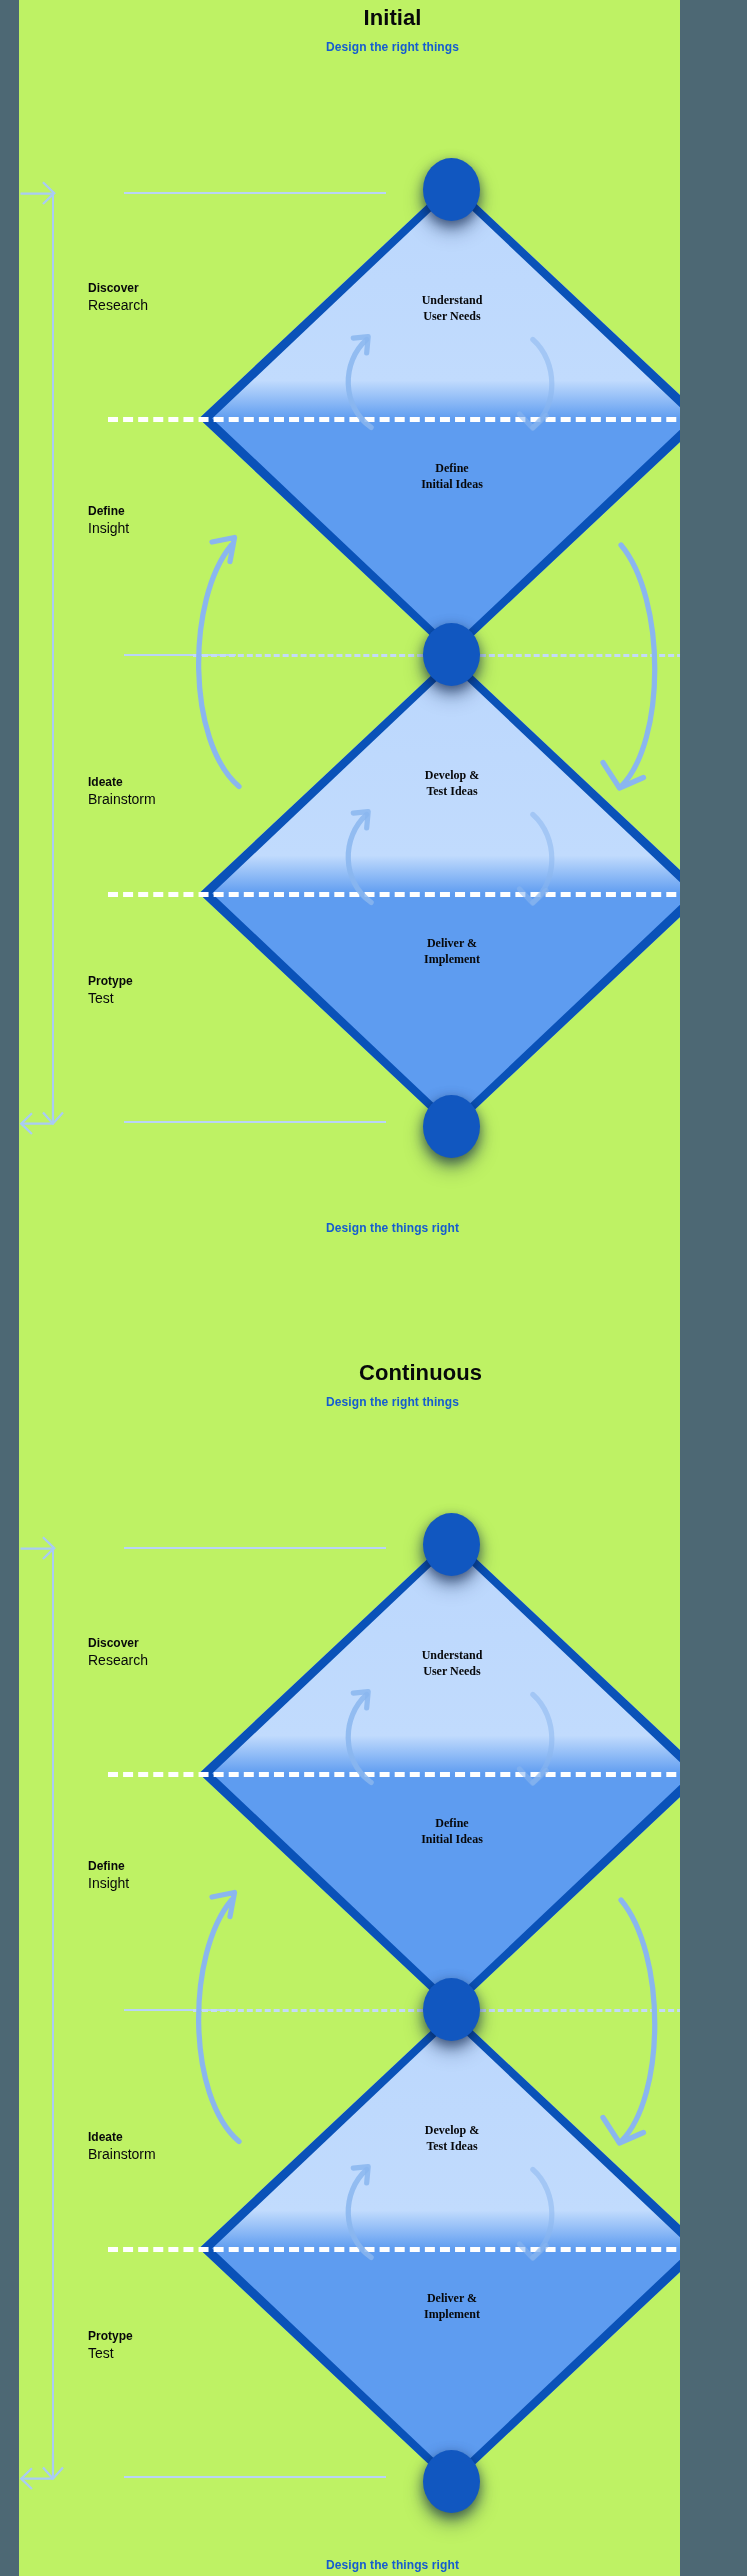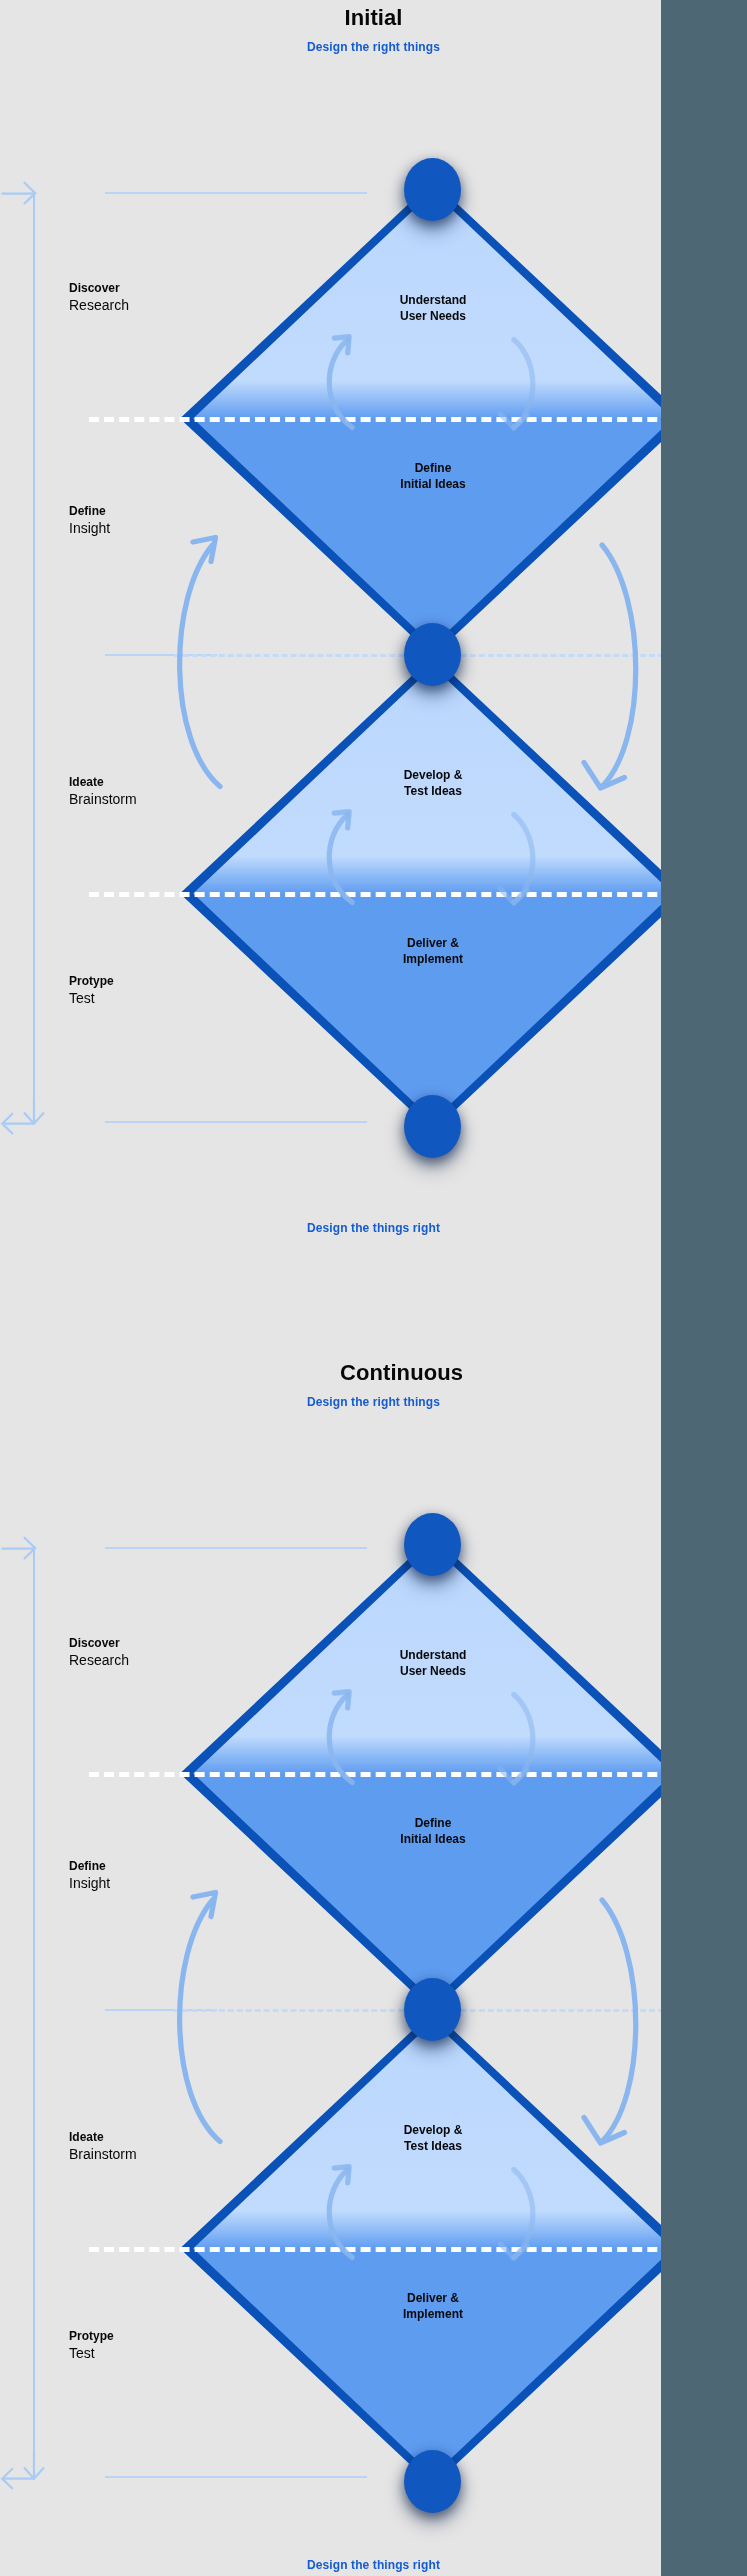--- a/index.html
+++ b/index.html
@@ -2,21 +2,21 @@
 <html style="font-size:12px"><head>
 <meta charset="utf-8">
 <style>
   html,body{margin:0;padding:0;}
   body{
     width:747px;
     background:#4d6874;
     font-family:"Liberation Sans", sans-serif;
     -webkit-font-smoothing:antialiased;
   }
-  .page{position:relative;width:661px;height:2576px;overflow:hidden;background:#e5e5e5;}
+  .page{position:relative;width:661px;height:2576px;overflow:hidden;background:#bef264;margin-left:19px;}
 
   
   .section{position:absolute;left:0;width:747px;}
 
   
   .section-title{
     position:absolute;left:0;width:747px;text-align:center;
     font-size:22px;font-weight:700;color:#07080a;letter-spacing:0.1px;
   }
   .tag-top,.tag-bottom{
@@ -38,21 +38,21 @@
 
   
   .rule{position:absolute;height:2.2px;background:#b9d4f7;}
 
   
   .mid-dash{
     position:absolute;height:0;border-top:3px dashed #c3daf8;
   }
 
   
-  .diamond-wrap{position:absolute;}
+  .diamond-wrap{position:absolute;font-family:Liberation Serif, serif;}
   .diamond{
     position:absolute;left:0;top:0;
     clip-path:polygon(50% 0%, 100% 50%, 50% 100%, 0% 50%);
   }
   .dia-top{background:linear-gradient(180deg,#bcd8fd 0%,#c3dcfd 45%,#cfe3fe 100%);}
   .dia-edge{
     position:absolute;left:0;top:0;
     clip-path:polygon(50% 0%,100% 50%,50% 100%,0% 50%, 50% 0%, 50% 2.2%, 2.6% 50%, 50% 97.8%, 97.4% 50%, 50% 2.2%, 50% 0%);
     background:#0a52b8;
   }

